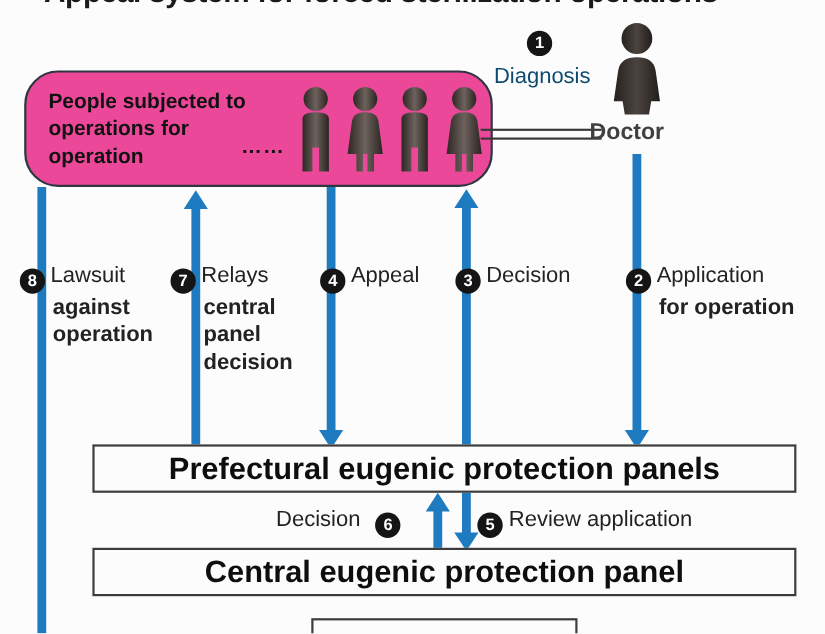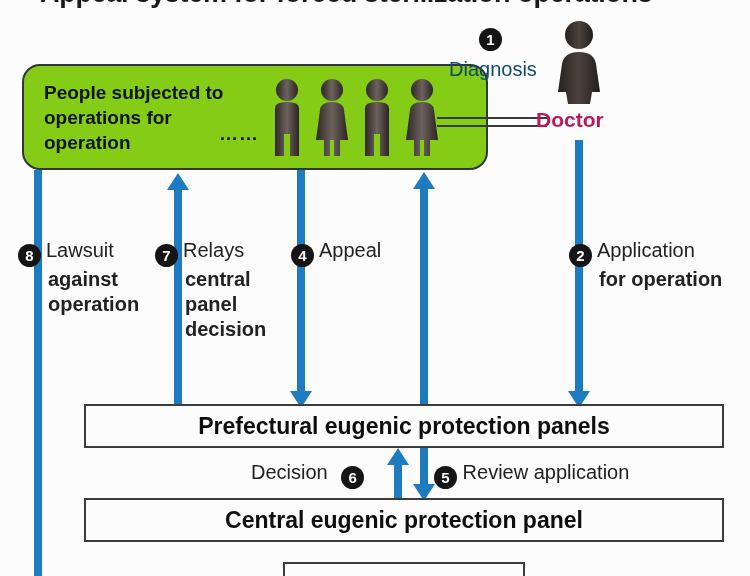--- a/index.html
+++ b/index.html
@@ -25,25 +25,25 @@
     color:#1a1a1a;
     letter-spacing:-0.3px;
     white-space:nowrap;
   }
 
   
   .people-box{
     position:absolute;
     left:22px;
     top:64px;
-    width:466px;
+    width:426px;
     height:106px;
-    background:#84cc16;
+    background:#ec4899;
     border:2px solid #2f3640;
-    border-radius:18px;
+    border-radius:31px;
     box-sizing:border-box;
   }
   .people-text{
     position:absolute;
     left:20px;
     top:14px;
     width:215px;
     font-size:19px;
     font-weight:bold;
     line-height:25px;
@@ -74,21 +74,21 @@
     top:20px;
     width:46px;
     height:86px;
   }
   .doctor-label{
     position:absolute;
     left:536px;
     top:108px;
     font-size:21px;
     font-weight:bold;
-    color:#be185d;
+    color:#404040;
   }
   .diagnosis-label{
     position:absolute;
     left:449px;
     top:58px;
     font-size:20px;
     color:#0c4a6e;
   }
   .num-1{position:absolute;left:479px;top:27px;}
 
@@ -134,21 +134,21 @@
   .caption .txt{margin-left:5px;}
   .cap-hang{padding-left:0;}
   .cap-hang .line2{display:block;margin-left:30px;font-weight:bold;}
 
   
   .panel{
     position:absolute;
     background:#fcfcfc;
     border:2px solid #3c3c3c;
     box-sizing:border-box;
-    font-size:23px;
+    font-size:28px;
     font-weight:bold;
     color:#0e0e0e;
     text-align:center;
     display:flex;
     align-items:center;
     justify-content:center;
   }
   #panel-pref{left:84px;top:404px;width:640px;height:44px;}
   #panel-central{left:84px;top:498px;width:640px;height:44px;text-align:center;}
   #panel-bottom{left:283px;top:562px;width:242px;height:44px;}
@@ -293,20 +293,23 @@
     <span class="numcircle">7</span><span class="txt">Relays</span>
     <span class="line2">central</span>
     <span class="line2">panel</span>
     <span class="line2">decision</span>
   </div>
 
   <div class="caption" style="left:291px;top:238px;width:110px;">
     <span class="numcircle">4</span><span class="txt">Appeal</span>
   </div>
 
+  <div class="caption" style="left:414px;top:238px;width:130px;">
+    <span class="numcircle">3</span><span class="txt">Decision</span>
+  </div>
 
   <div class="caption cap-hang" style="left:569px;top:238px;width:170px;">
     <span class="numcircle">2</span><span class="txt">Application</span>
     <span class="line2">for operation</span>
   </div>
 
   <div class="panel" id="panel-pref">
     <span>Prefectural eugenic protection panels</span>
   </div>
 

